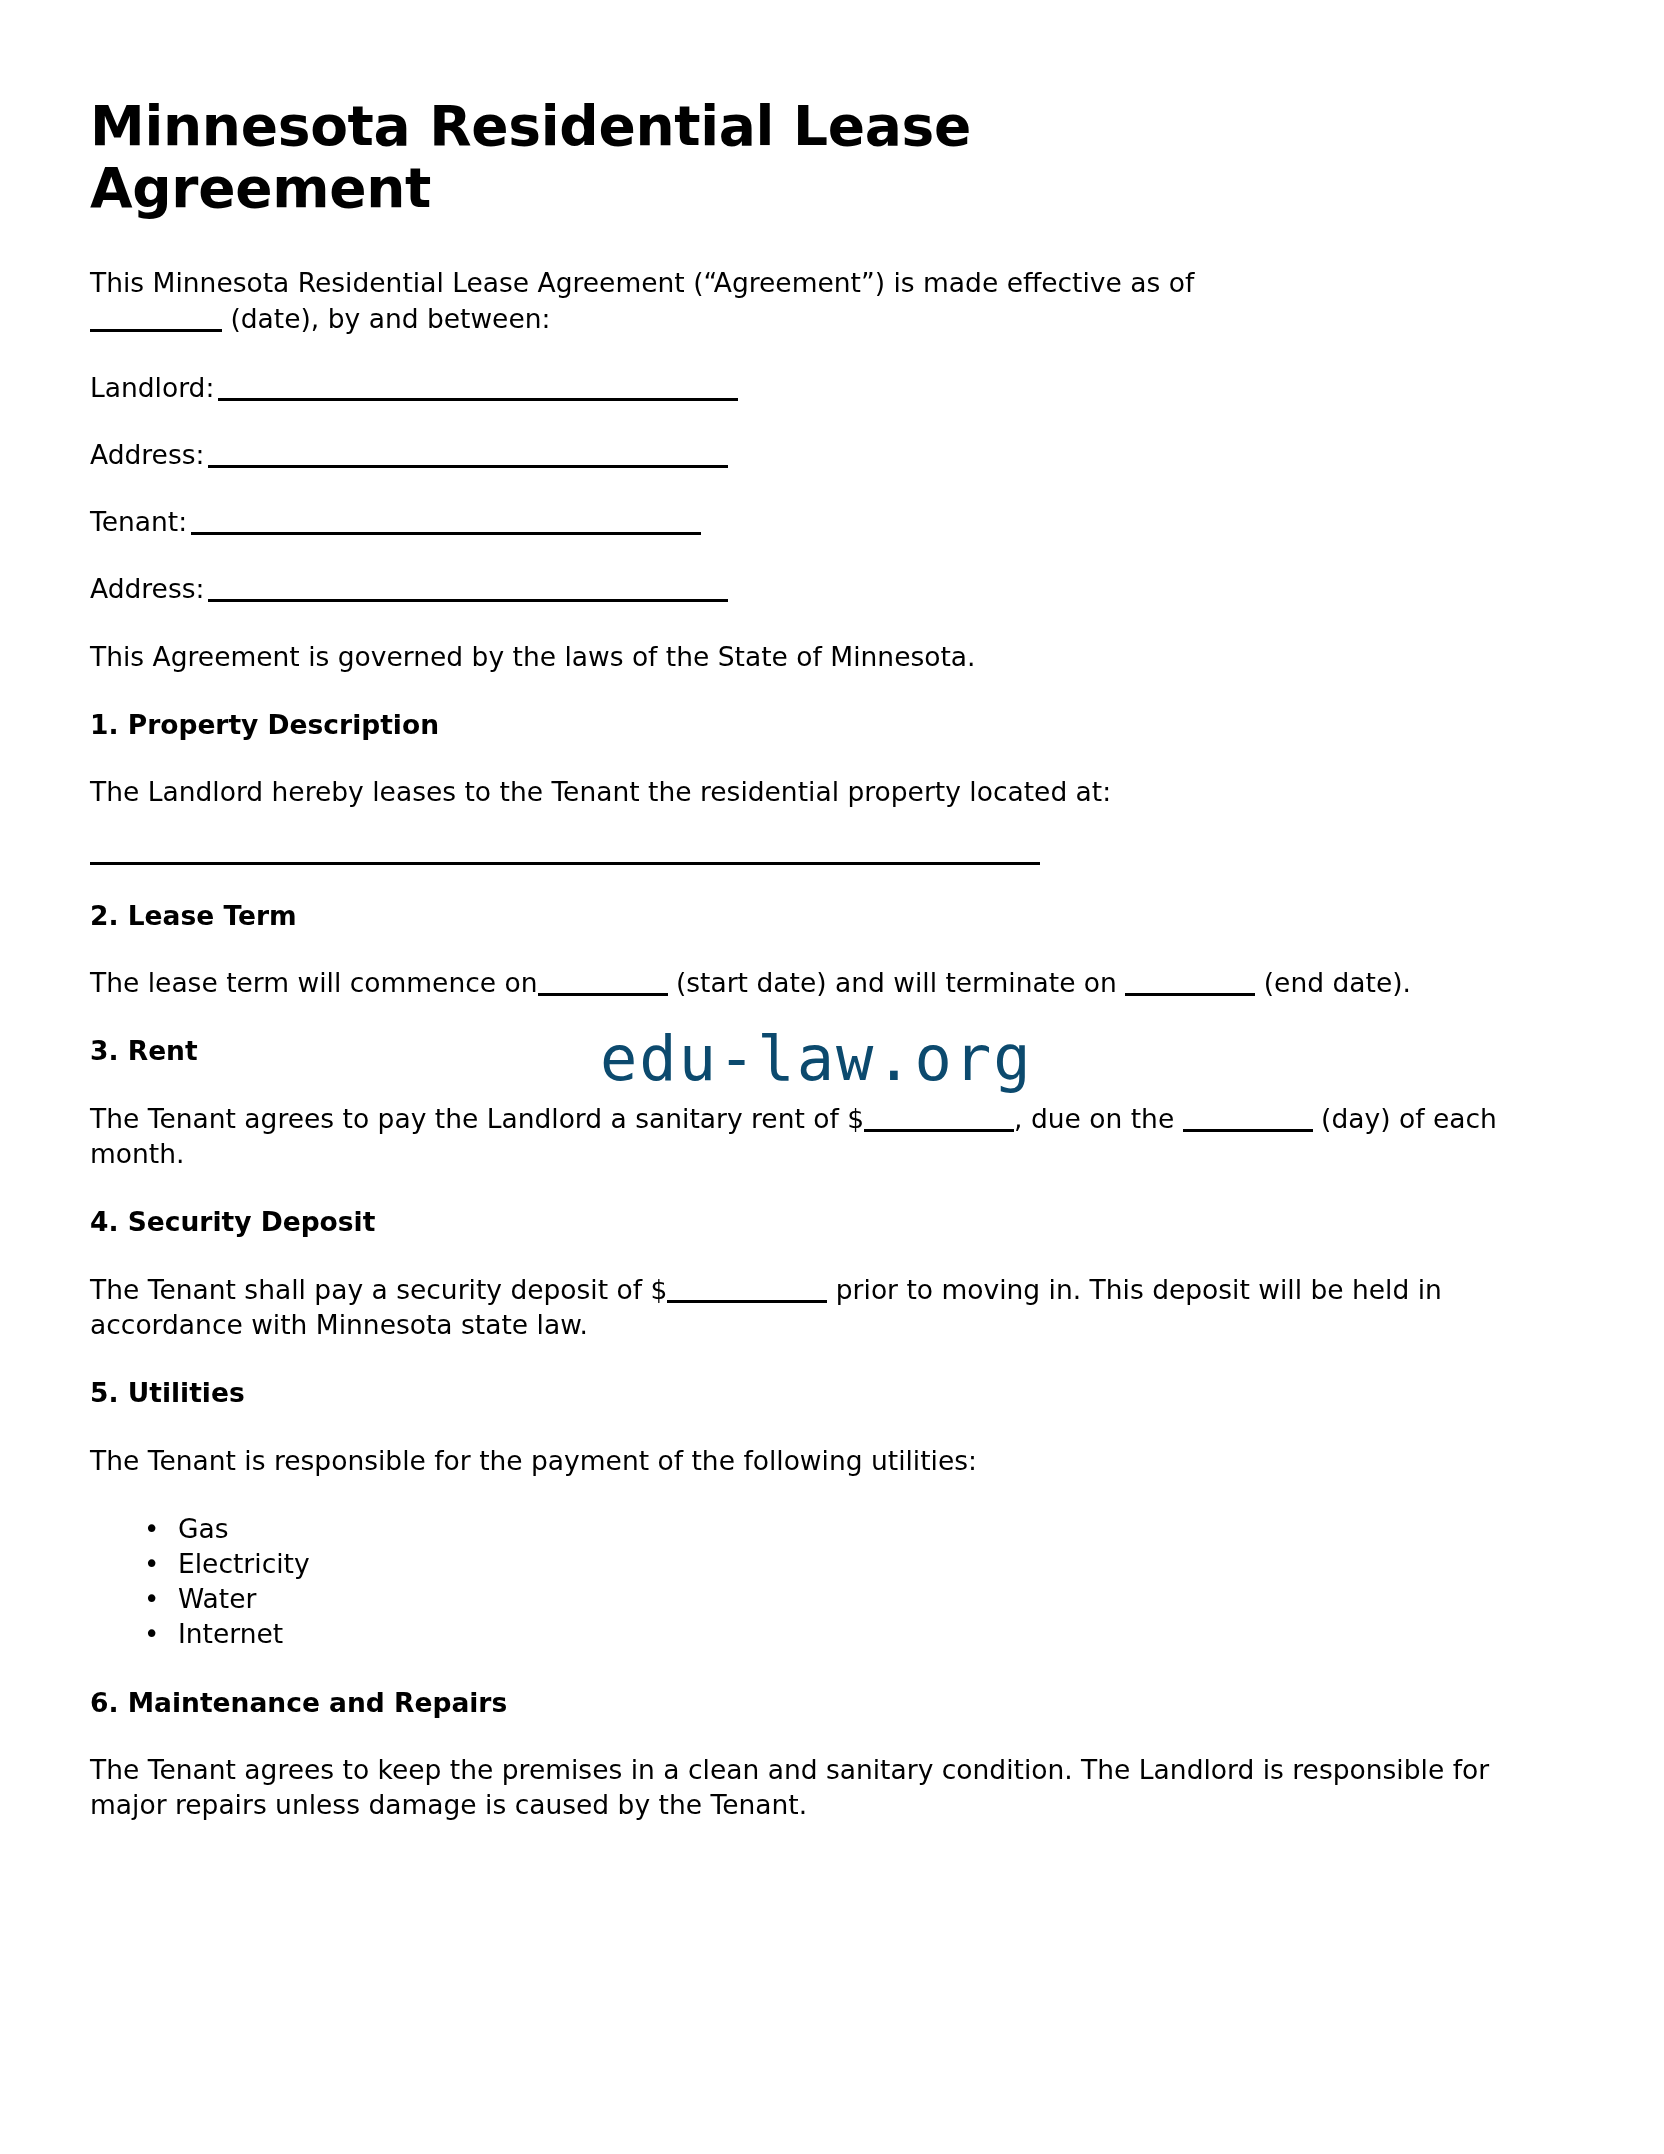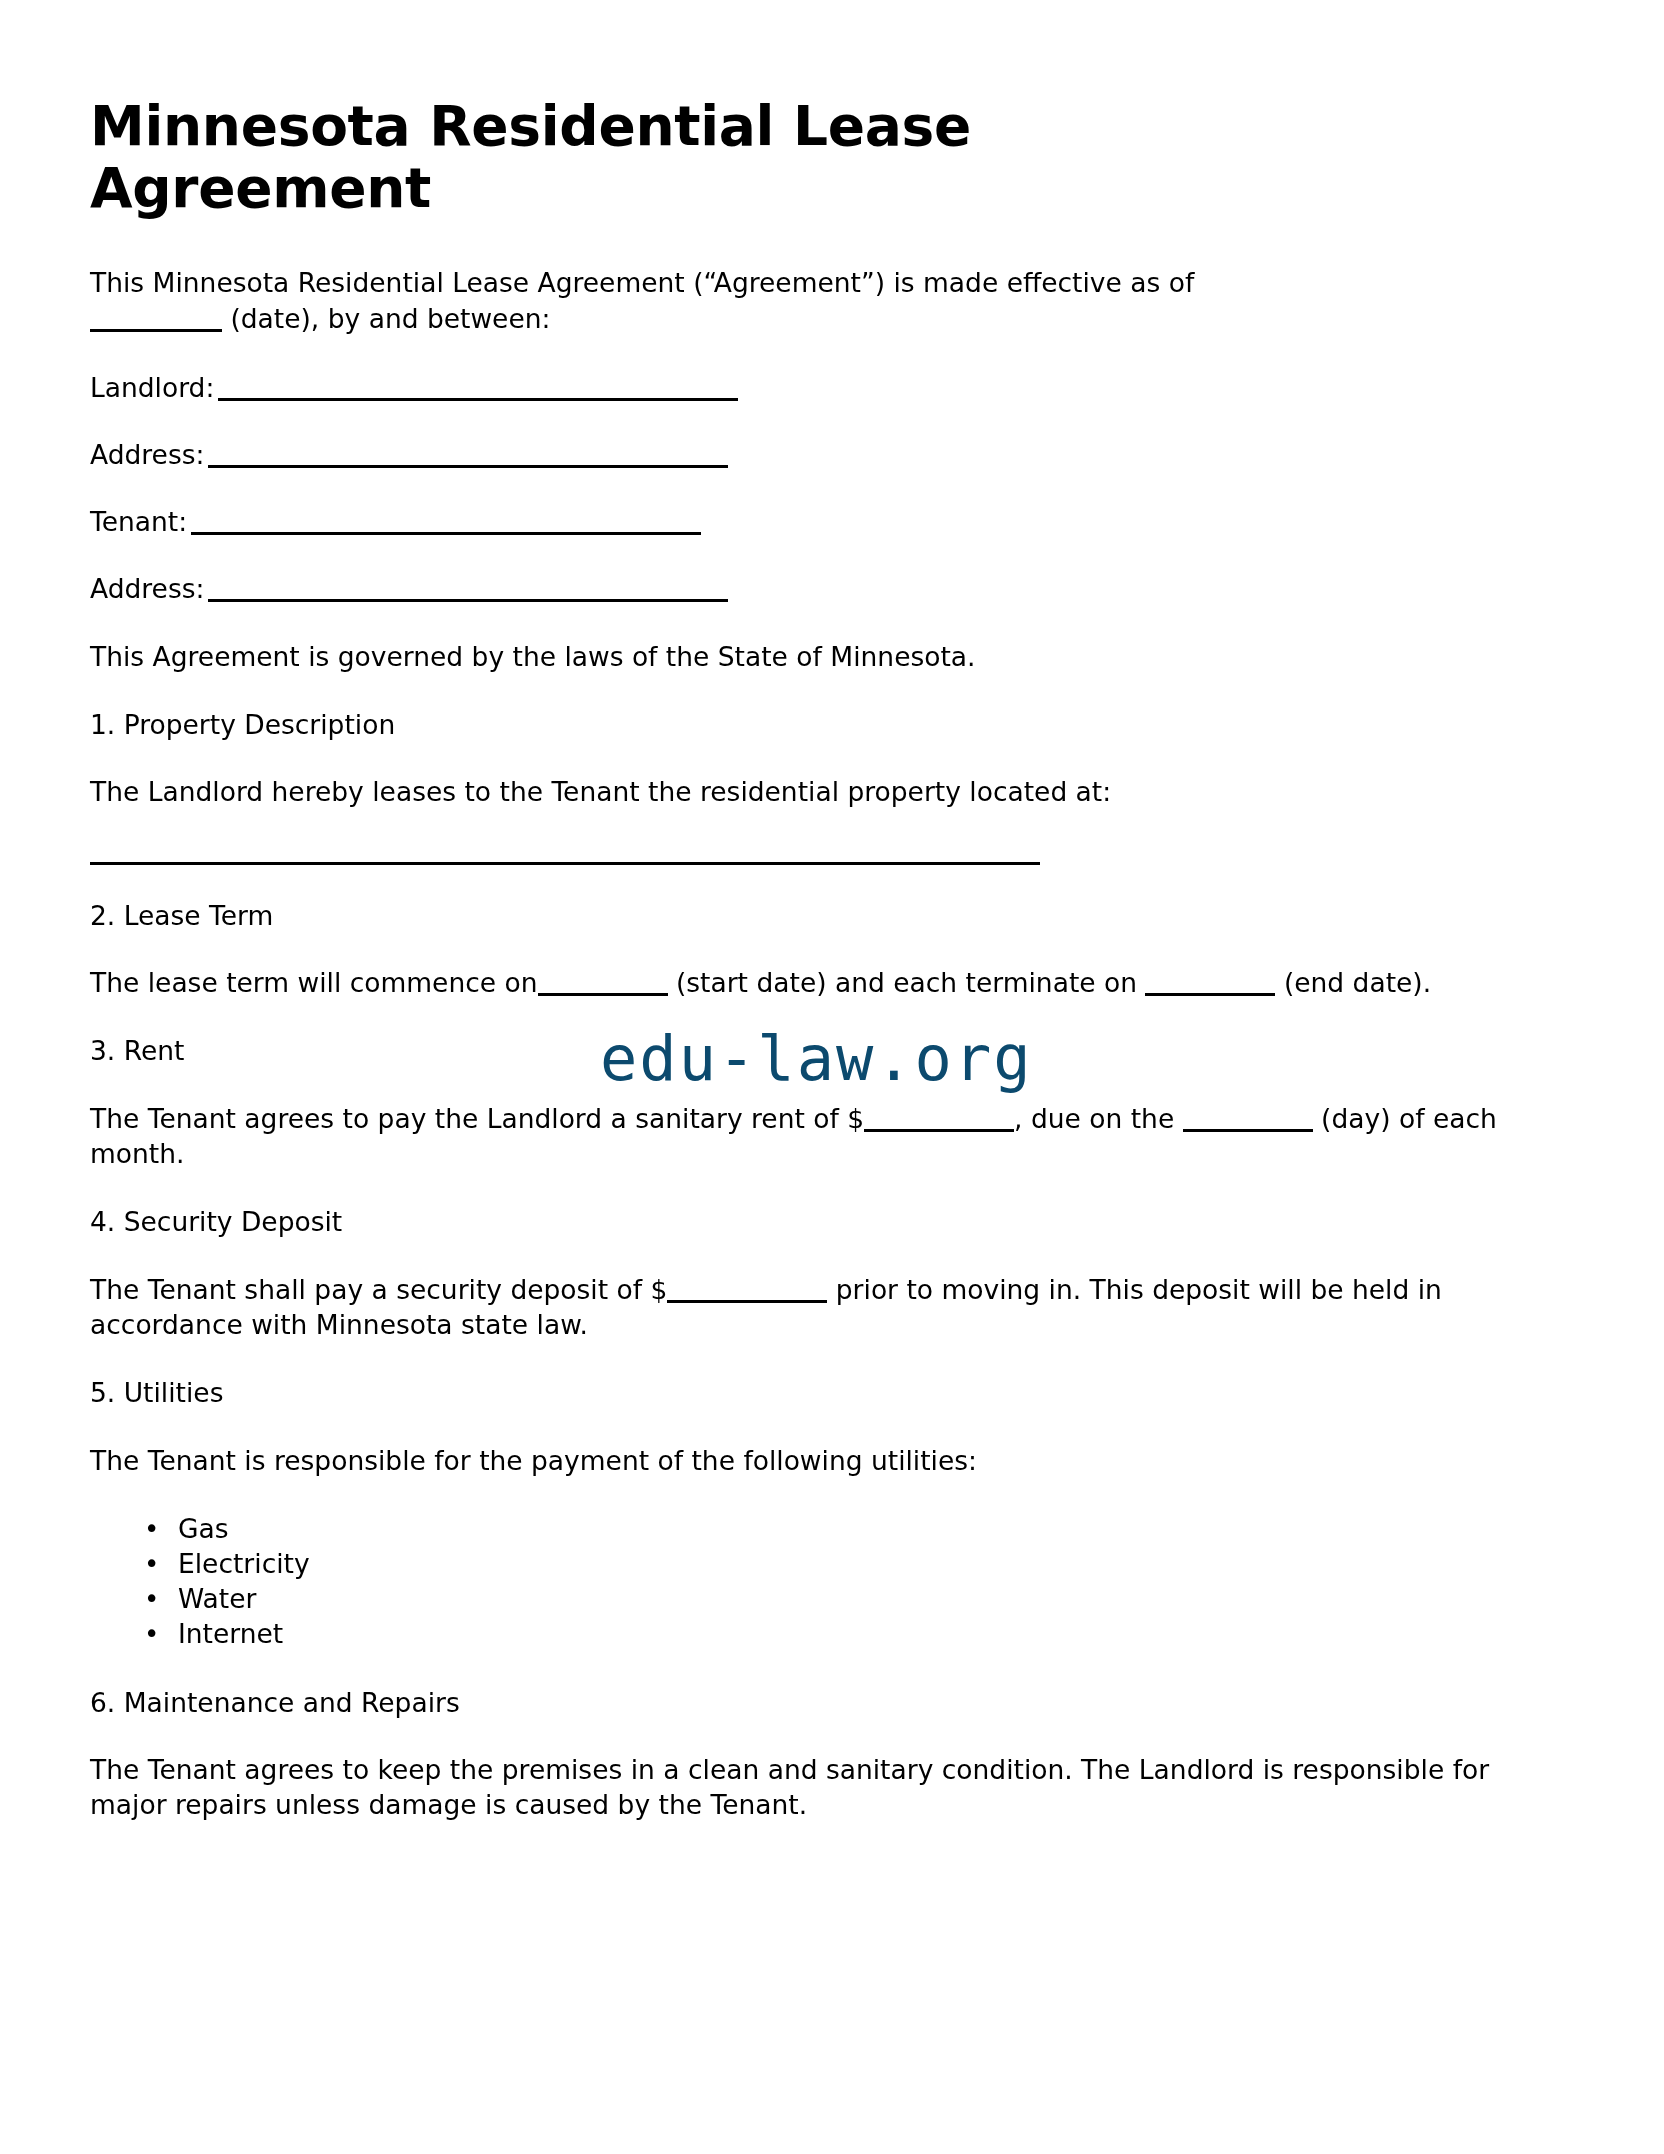--- a/index.html
+++ b/index.html
@@ -42,21 +42,21 @@
     font-size: 26.5px;
     line-height: 1.33;
     margin: 0 0 32px 0;
     white-space: nowrap;
   }
   .field-label {
     font-weight: normal;
   }
   h2.section-head {
     font-size: 26.5px;
-    font-weight: normal;
+    font-weight: bold;
     line-height: 1.3;
     margin: 2px 0 32px 0;
   }
   
   .blank {
     display: inline-block;
     border-bottom: 3px solid #000;
     vertical-align: -4px;
     height: 0;
   }
@@ -138,21 +138,21 @@
 
   <p class="body-text">This Agreement is governed by the laws of the State of Minnesota.</p>
 
   <h2 class="section-head">1. Property Description</h2>
   <p class="body-text">The Landlord hereby leases to the Tenant the residential property located at:</p>
   <span class="blank-prop"></span>
 
   <h2 class="section-head">2. Lease Term</h2>
   <p class="body-text">
     <span>The lease term will commence on</span><span class="blank blank-inline"></span>
-    <span>(start date) and each terminate on</span> <span class="blank blank-inline"></span>
+    <span>(start date) and will terminate on</span> <span class="blank blank-inline"></span>
     <span>(end date).</span>
   </p>
 
   <h2 class="section-head">3. Rent</h2>
   <p class="body-text">
     <span>The Tenant agrees to pay the Landlord a sanitary rent of $</span><span class="blank blank-money"></span><span>, due on the</span>
     <span class="blank blank-day"></span>
     <span>(day) of each month.</span>
   </p>
 

